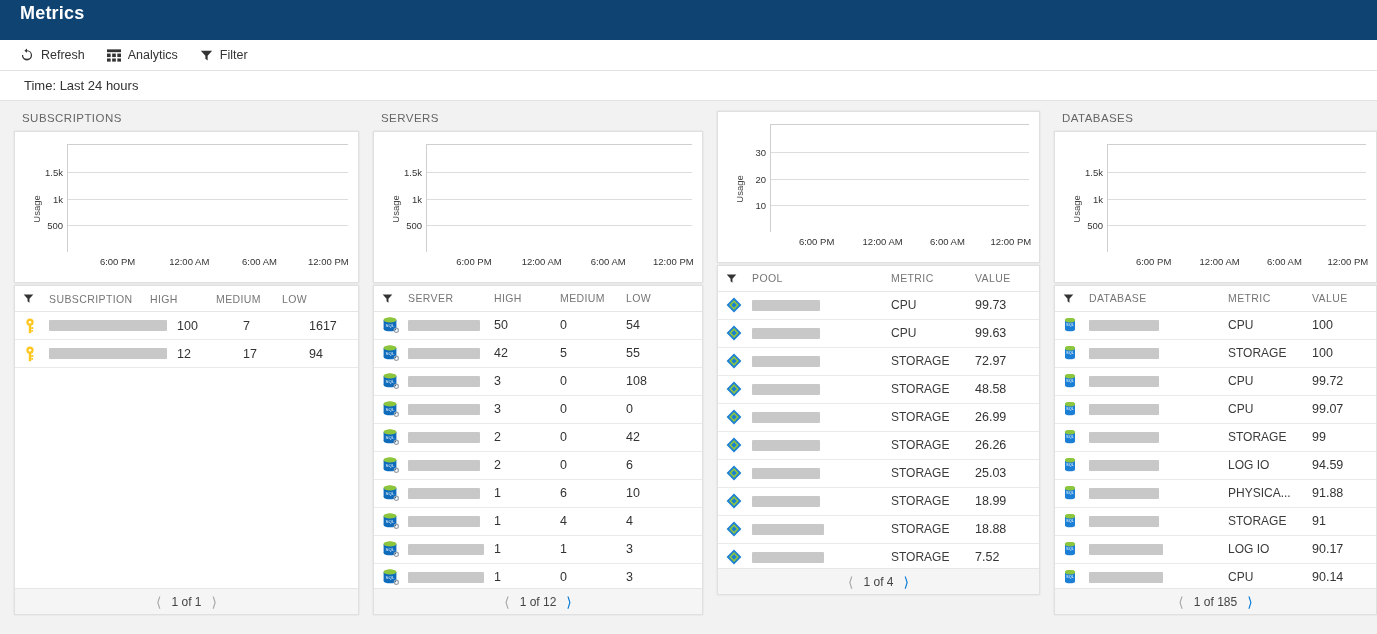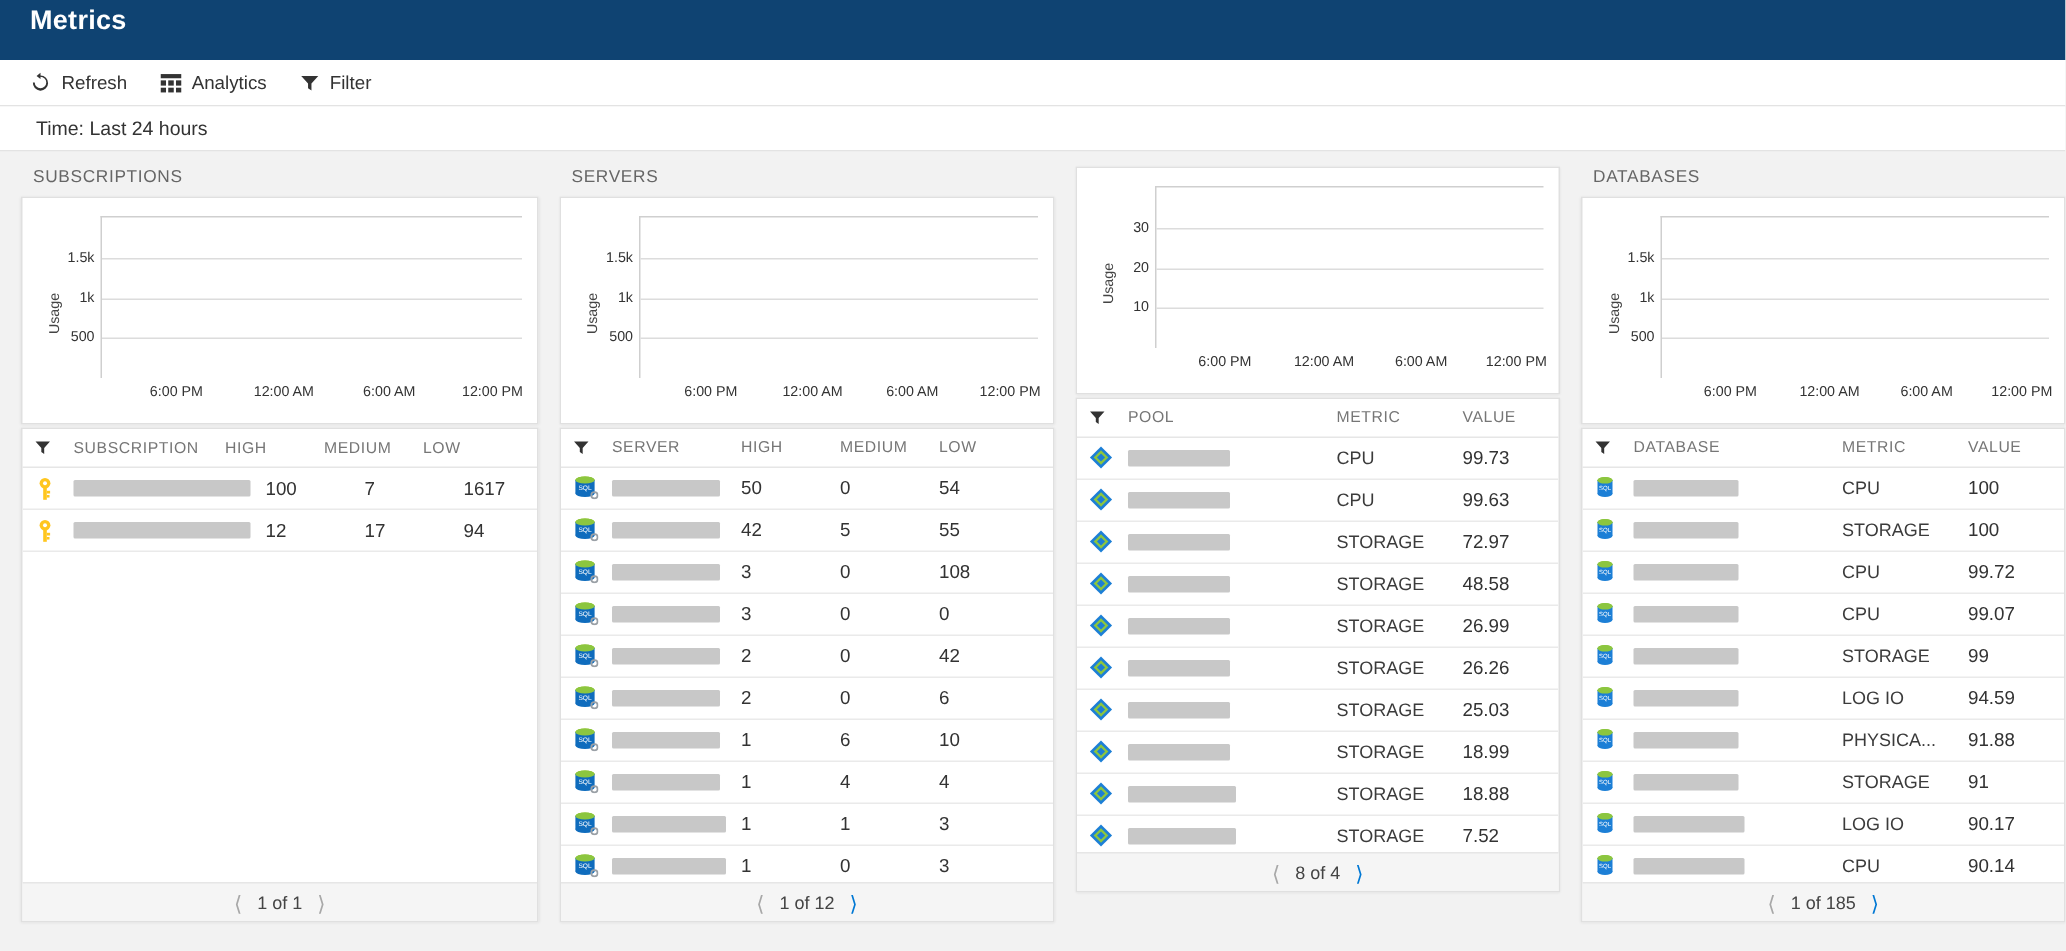--- a/index.html
+++ b/index.html
@@ -1360,21 +1360,21 @@
             </span>
             <span class="cell-name">
               <span class="redact" style="width: 72px;"></span>
             </span>
             <span class="cell-num metric">STORAGE</span>
             <span class="cell-num value">7.52</span>
           </div>
         </div>
       <div class="pager">
         <span class="pg-arrow disabled">⟨</span>
-        <span>8 of 4</span>
+        <span>1 of 4</span>
         <span class="pg-arrow enabled">⟩</span>
       </div>
     </div>
   </div>
 
   <div class="col">
     <div class="col-title">DATABASES</div>
     <div class="card chart-card">
       <div class="chart">
           <div class="ylabel">Usage</div>

